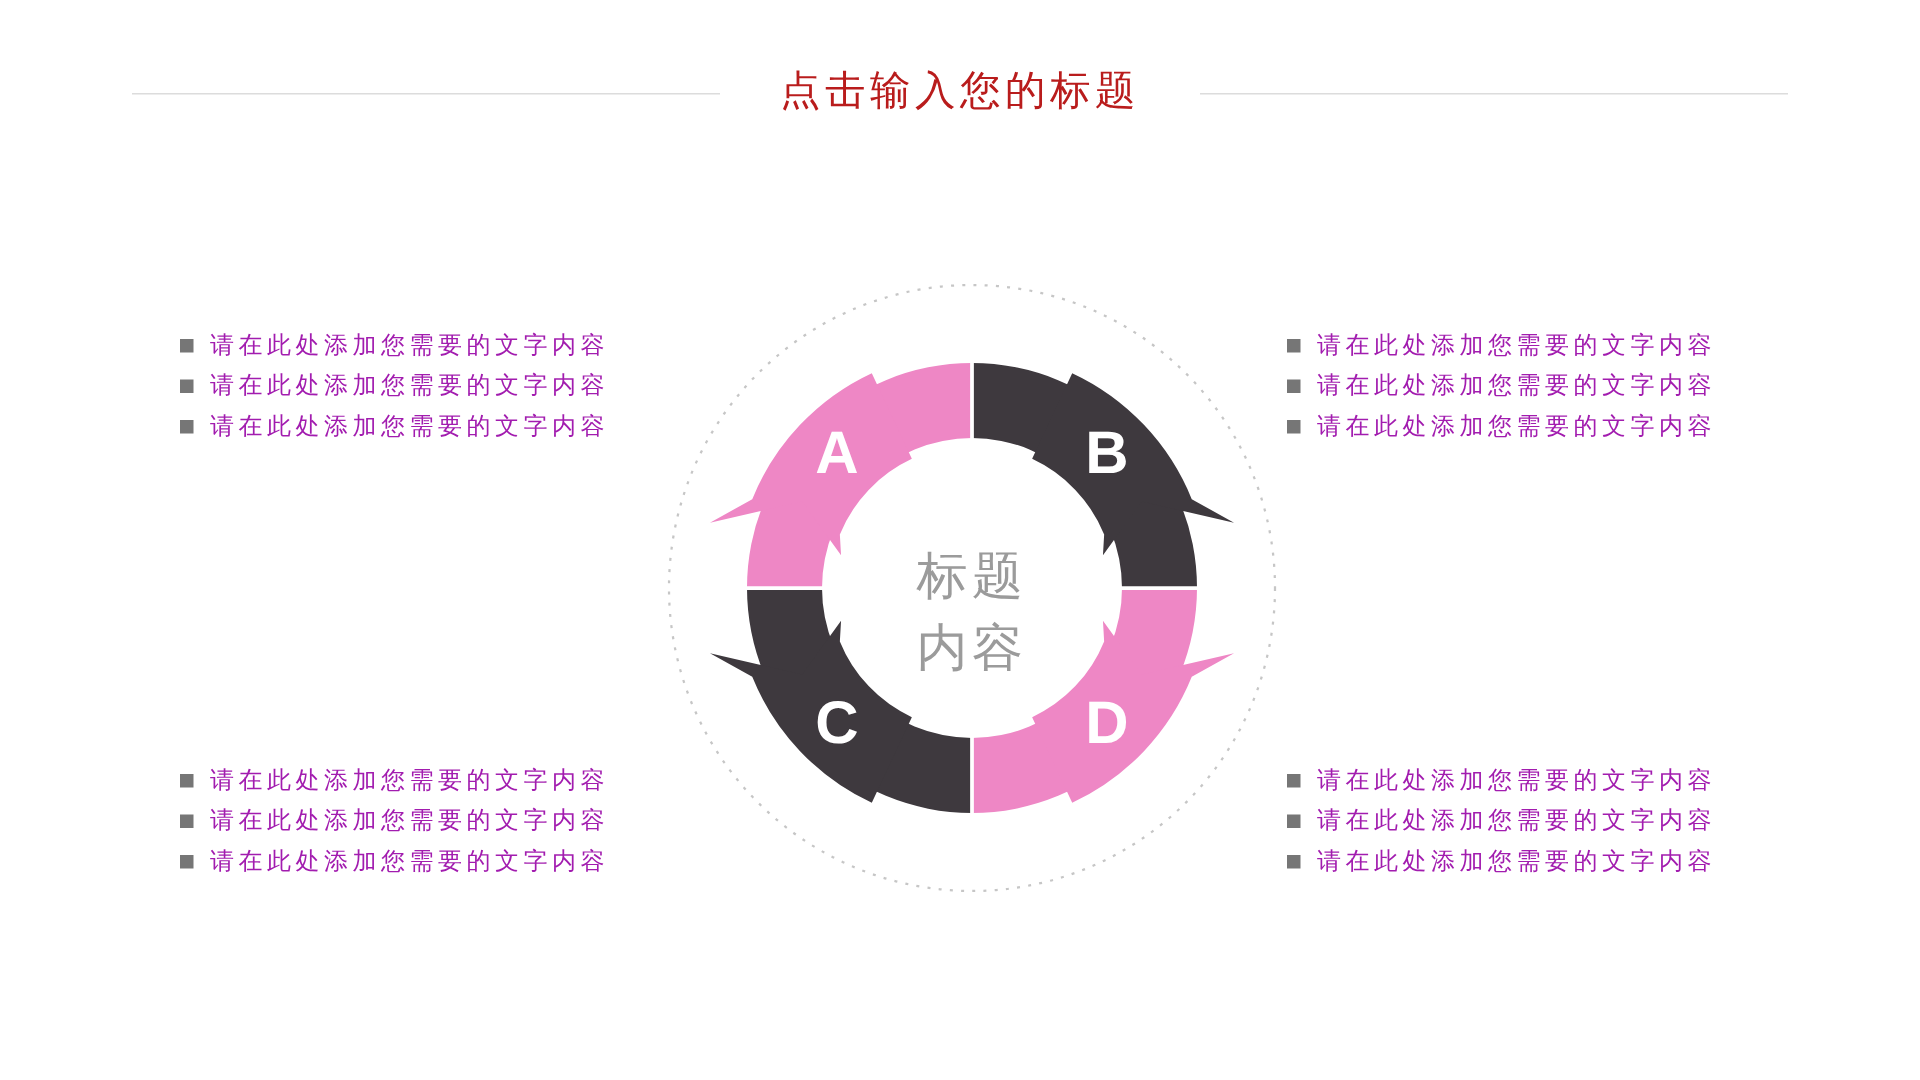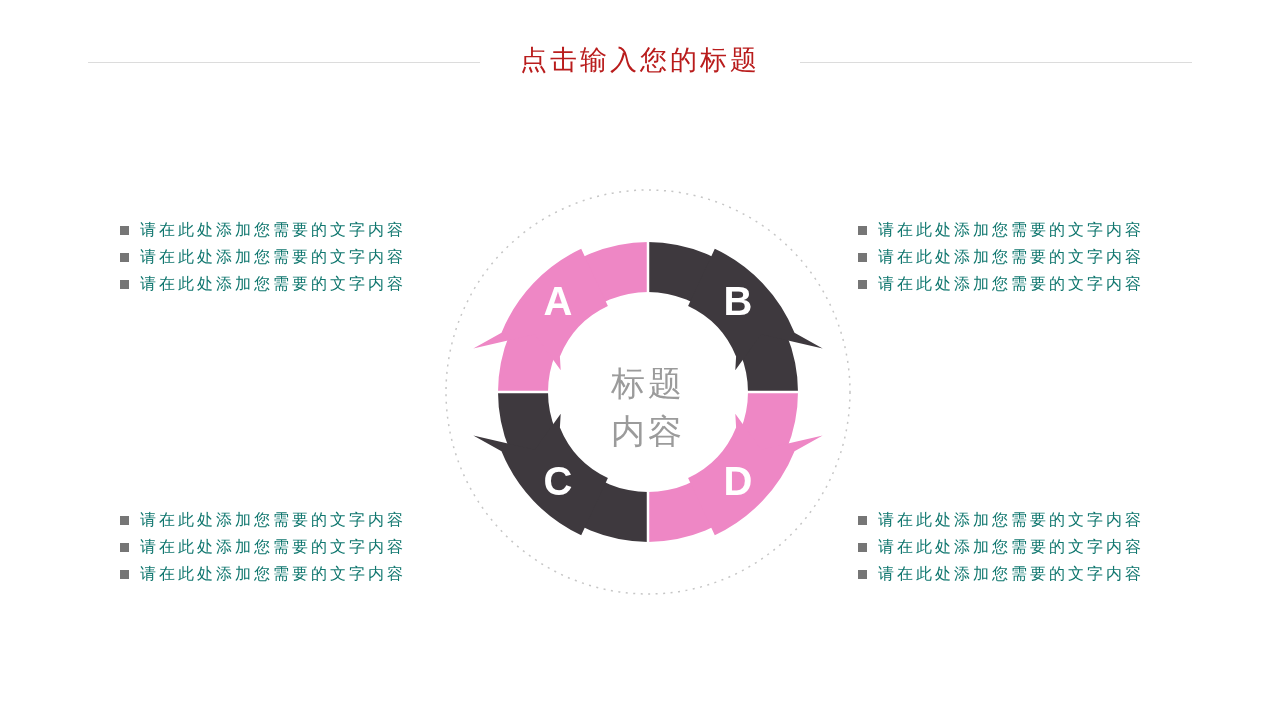--- a/index.html
+++ b/index.html
@@ -52,21 +52,21 @@
     height: 22px;
   }
   .bullet {
     width: 9px;
     height: 9px;
     background: #767676;
     flex: none;
   }
   .txt {
     font-size: 16px;
-    color: #0f766e;
+    color: #a21caf;
     letter-spacing: 3px;
     white-space: nowrap;
   }
 
   .diagram-wrap {
     position: absolute;
     left: 438px;
     top: 182px;
     width: 420px;
     height: 420px;

